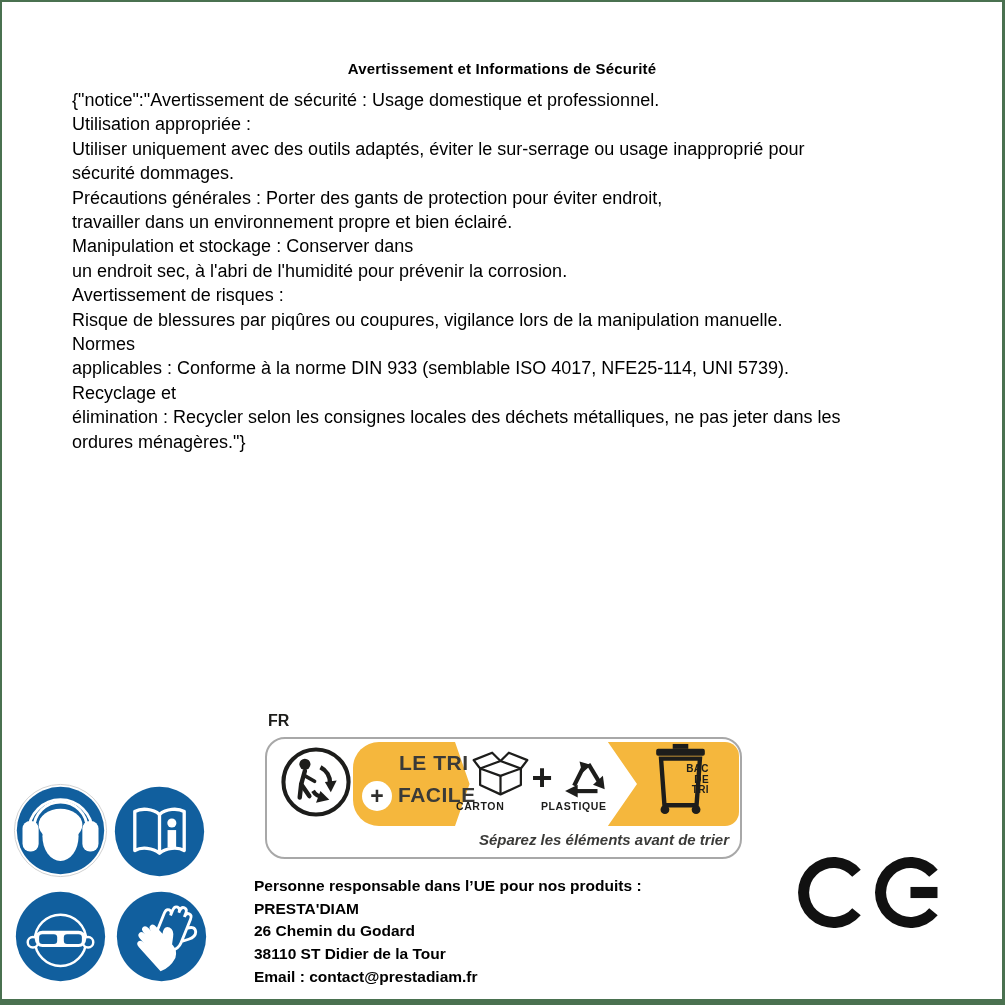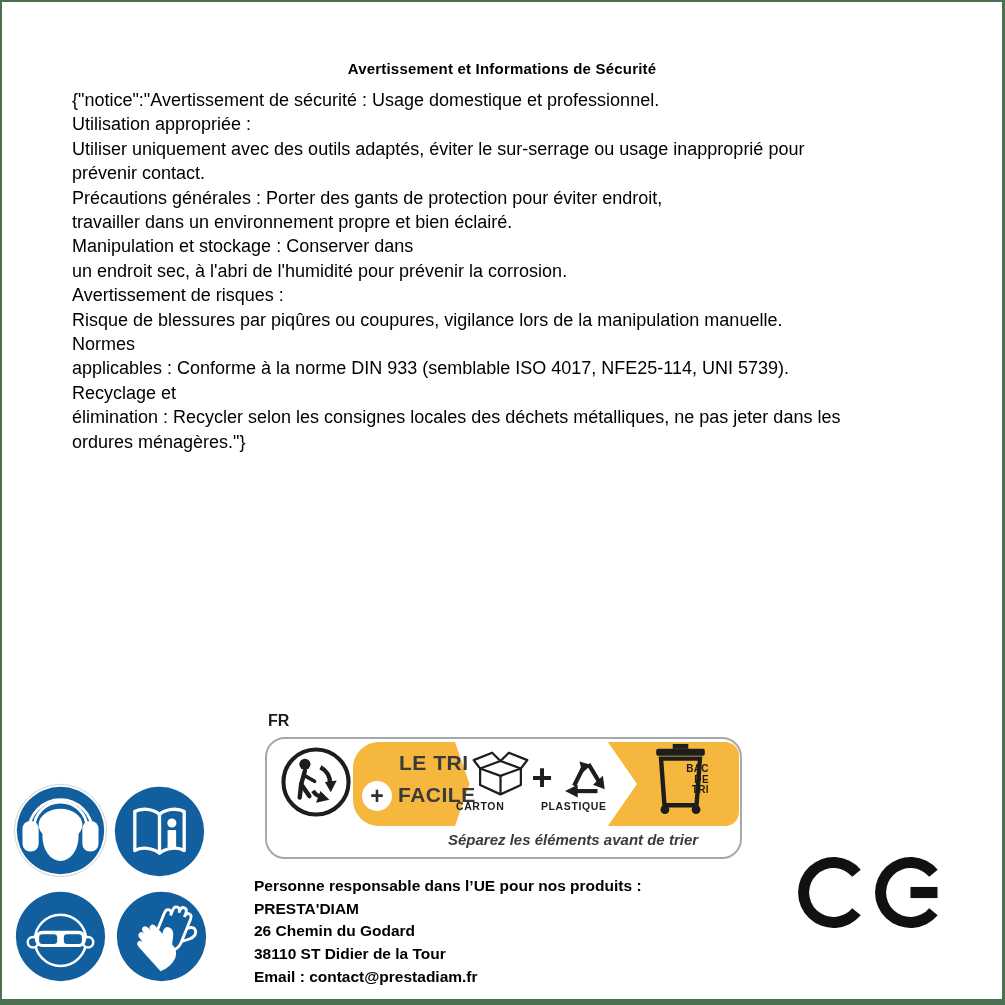--- a/index.html
+++ b/index.html
@@ -25,38 +25,38 @@
   .letri{position:absolute;left:110px;top:12px;font-size:21px;font-weight:800;color:#3a3a38;letter-spacing:.5px;margin-left:22px;}
   .facile{position:absolute;left:131px;top:44px;font-size:21px;font-weight:800;color:#3a3a38;letter-spacing:.5px;}
   .plus-circle{position:absolute;left:95px;top:42px;width:30px;height:30px;border-radius:50%;background:#fff;
     text-align:center;line-height:30px;font-size:23px;font-weight:900;color:#2f2f2e;}
   .mat-label{position:absolute;top:61px;width:88px;font-size:10.5px;font-weight:800;
     letter-spacing:.6px;color:#1d1d1b;}
   .mid-plus{position:absolute;left:259px;top:18px;width:32px;text-align:center;
     font-size:36px;font-weight:800;color:#1d1d1b;}
   .bin-text{position:absolute;left:385px;top:25px;width:57px;text-align:right;
     font-size:10px;line-height:10.5px;font-weight:800;color:#1d1d1b;letter-spacing:.4px;}
-  .instruction{position:absolute;left:150px;top:92px;width:312px;text-align:center;
+  .instruction{position:absolute;left:150px;top:92px;width:312px;text-align:right;
     font-size:15px;font-weight:bold;font-style:italic;color:#3a3a38;}
   .address{position:absolute;left:252px;top:873px;width:500px;text-align:left;
     font-size:15.5px;font-weight:bold;line-height:22.7px;}
   .ce{position:absolute;left:796px;top:842px;}
 </style>
 </head>
 <body>
 
 <div id="page">
 
   <div class="doc-title">Avertissement et Informations de Sécurité</div>
 
   <div class="notice">
     <div>{"notice":"Avertissement de sécurité : Usage domestique et professionnel.</div>
     <div>Utilisation appropriée :</div>
     <div>Utiliser uniquement avec des outils adaptés, éviter le sur-serrage ou usage inapproprié pour</div>
-    <div>prévenir contact.</div>
+    <div>sécurité dommages.</div>
     <div>Précautions générales : Porter des gants de protection pour éviter endroit,</div>
     <div>travailler dans un environnement propre et bien éclairé.</div>
     <div>Manipulation et stockage : Conserver dans</div>
     <div>un endroit sec, à l'abri de l'humidité pour prévenir la corrosion.</div>
     <div>Avertissement de risques :</div>
     <div>Risque de blessures par piqûres ou coupures, vigilance lors de la manipulation manuelle.</div>
     <div>Normes</div>
     <div>applicables : Conforme à la norme DIN 933 (semblable ISO 4017, NFE25-114, UNI 5739).</div>
     <div>Recyclage et</div>
     <div>élimination : Recycler selon les consignes locales des déchets métalliques, ne pas jeter dans les</div>

